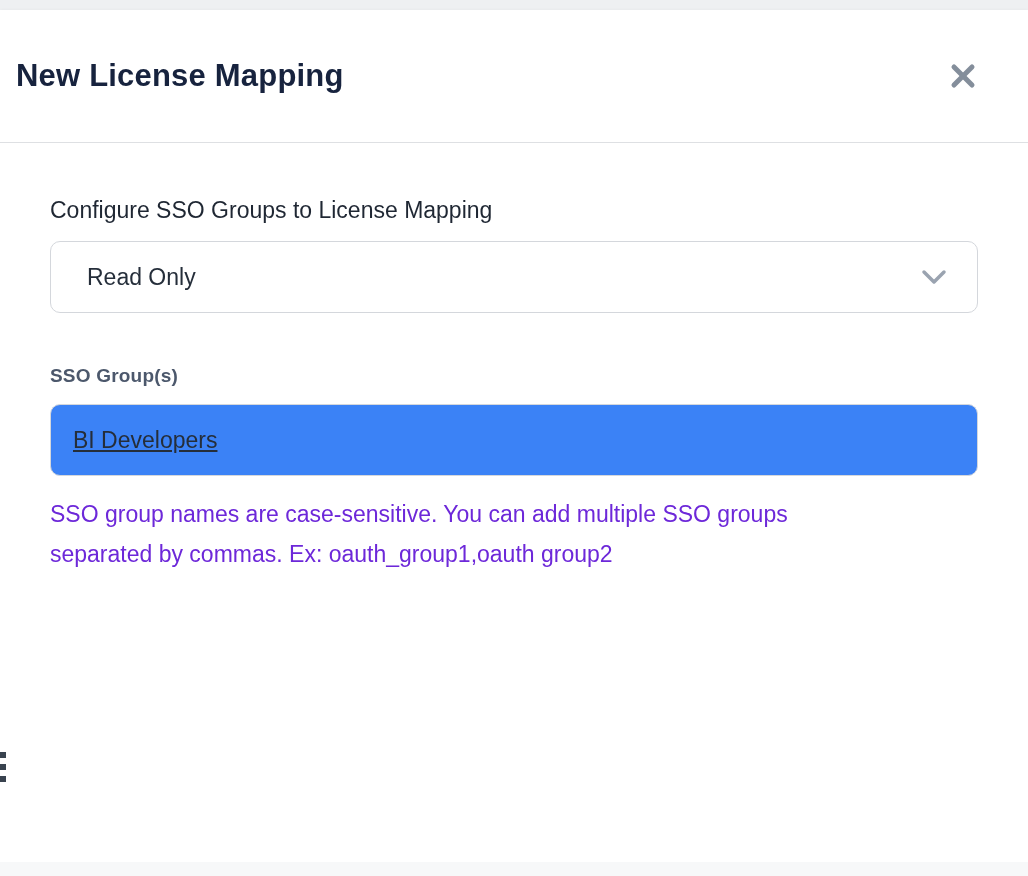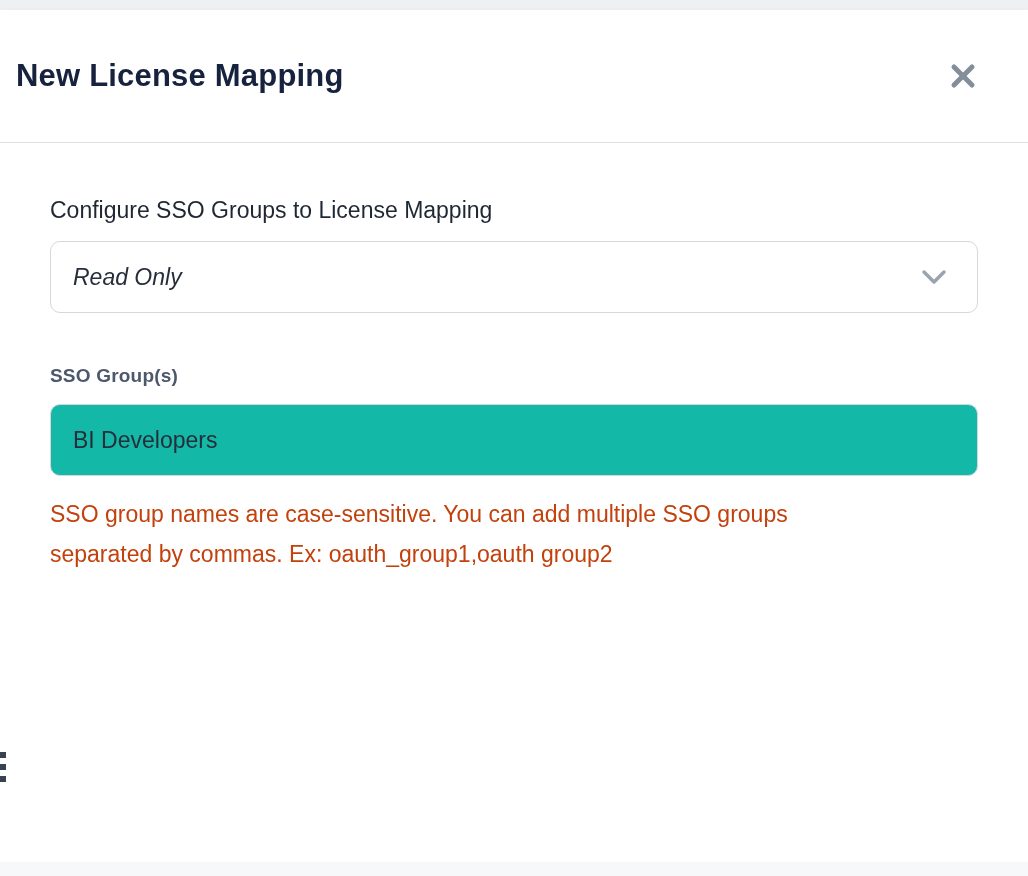--- a/index.html
+++ b/index.html
@@ -97,52 +97,52 @@
   }
   .select {
     margin-top: 17px;
     width: 100%;
     height: 72px;
     border: 1px solid #d4d7dc;
     border-radius: 10px;
     display: flex;
     align-items: center;
     justify-content: space-between;
-    padding: 0 30px 0 22px;
+    padding: 0 30px 0 36px;
     cursor: pointer;
     background: #ffffff;
-    font-style: italic;
   }
   .select-value {
     font-size: 23px;
     color: #252e3a;
   }
   .chevron {
     line-height: 0;
   }
   .text-input {
     margin-top: 17px;
     width: 100%;
     height: 72px;
     border: 1px solid #d4d7dc;
     border-radius: 10px;
     padding: 12px 22px;
     font-size: 23px;
     color: #252e3a;
     font-family: "Liberation Sans", sans-serif;
     outline: none;
-    background: #14b8a6;
+    background: #3b82f6;
+    text-decoration: underline;
   }
   .help-text {
     margin: 0;
     margin-top: 18px;
     max-width: 845px;
     font-size: 23px;
     line-height: 40px;
-    color: #c2410c;
+    color: #6d28d9;
   }
 </style>
 </head>
 <body>
 
 <div class="viewport">
 
   <div class="top-strip"></div>
   <div class="left-artifact"></div>
 

